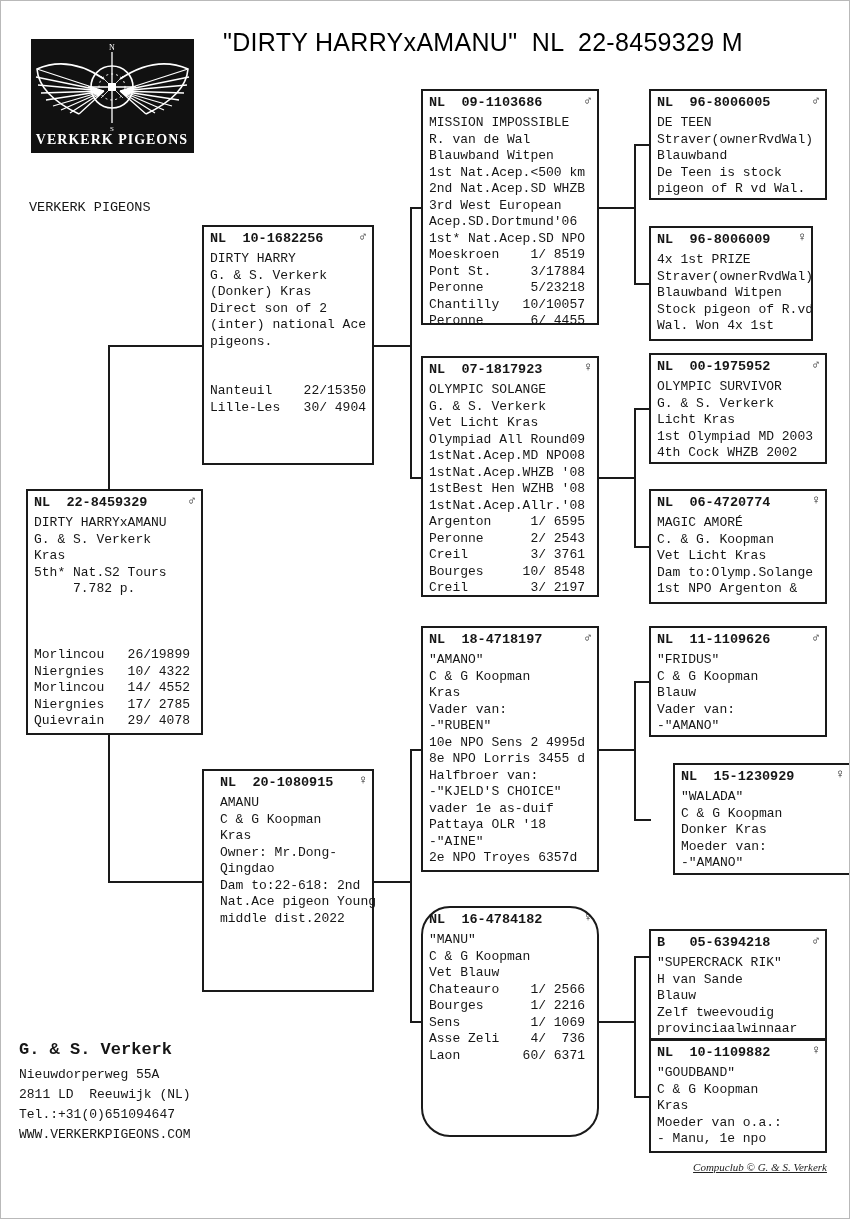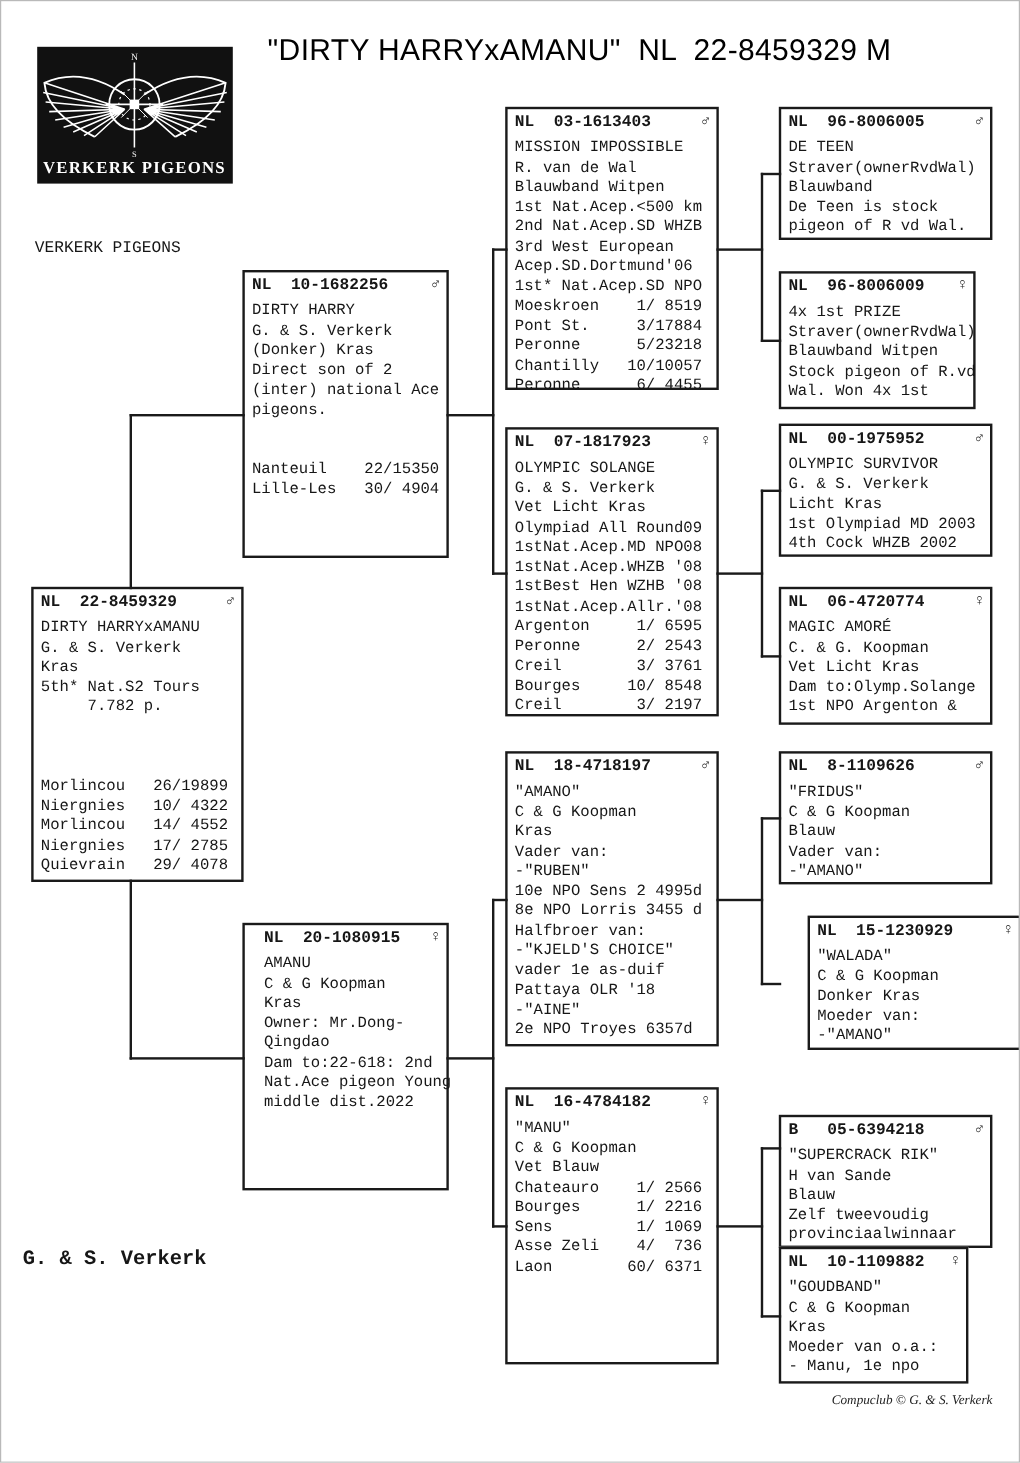--- a/index.html
+++ b/index.html
@@ -39,37 +39,37 @@
   .hline,.vline{position:absolute;background:#1a1a1a;}
   .hline{height:2px;}
   .vline{width:2px;}
   
   #box-subject   {left:25px; top:488px;width:177px;height:246px;}
   #box-dirty     {left:201px;top:224px;width:172px;height:240px;}
   #box-amanu     {left:201px;top:768px;width:172px;height:223px;padding-left:16px;}
   #box-mission   {left:420px;top:88px; width:178px;height:236px;}
   #box-solange   {left:420px;top:355px;width:178px;height:241px;}
   #box-amano     {left:420px;top:625px;width:178px;height:246px;}
-  #box-manu      {left:420px;top:905px;width:178px;height:231px;}
+  #box-manu      {left:420px;top:905px;width:178px;height:231px;border-radius:29px;}
   #box-deteen    {left:648px;top:88px; width:178px;height:111px;}
   #box-prize     {left:648px;top:225px;width:164px;height:115px;}
   #box-survivor  {left:648px;top:352px;width:178px;height:111px;}
   #box-magic     {left:648px;top:488px;width:178px;height:115px;}
   #box-fridus    {left:648px;top:625px;width:178px;height:111px;}
   #box-walada    {left:648px;top:762px;width:178px;height:112px;margin-left:24px;}
   #box-supercrack{left:648px;top:900px;width:178px;height:111px;margin-top:28px;}
-  #box-goudband  {left:648px;top:1038px;width:158px;height:114px;}
+  #box-goudband  {left:648px;top:1038px;width:178px;height:114px;}
   
   .footer{position:absolute;left:18px;top:1038px;}
   .footer-name{font-weight:bold;font-size:17px;line-height:22px;white-space:pre;}
   .footer-address{font-size:13px;line-height:20px;white-space:pre;margin-top:4px;}
   .credit{
     position:absolute;right:22px;top:1160px;
     font-family:"Liberation Serif","DejaVu Serif",serif;
-    font-style:italic;font-size:11px;color:#222;white-space:pre;
+    font-style:italic;font-size:11px;color:#222;white-space:pre;text-decoration:underline;
   }
 </style>
 </head>
 <body>
 
 <div class="page">
 
   <div class="logo">
     <svg viewBox="0 0 163 114">
       <g stroke="#fff" fill="none" stroke-width="1.3">
@@ -143,21 +143,21 @@
 Kras
 Owner: Mr.Dong-
 Qingdao
 Dam to:22-618: 2nd
 Nat.Ace pigeon Young
 middle dist.2022</div>
   </div>
 
   <div class="pbox" id="box-mission">
     <div class="phead">
-      <span>NL  03-1613403</span>
+      <span>NL  09-1103686</span>
       <span class="sex">♂</span>
     </div>
     <div class="pbody">MISSION IMPOSSIBLE
 R. van de Wal
 Blauwband Witpen
 1st Nat.Acep.&lt;500 km
 2nd Nat.Acep.SD WHZB
 3rd West European
 Acep.SD.Dortmund'06
 1st* Nat.Acep.SD NPO
@@ -266,21 +266,21 @@
     </div>
     <div class="pbody">MAGIC AMORÉ
 C. &amp; G. Koopman
 Vet Licht Kras
 Dam to:Olymp.Solange
 1st NPO Argenton &amp;</div>
   </div>
 
   <div class="pbox" id="box-fridus">
     <div class="phead">
-      <span>NL  8-1109626</span>
+      <span>NL  11-1109626</span>
       <span class="sex">♂</span>
     </div>
     <div class="pbody">"FRIDUS"
 C &amp; G Koopman
 Blauw
 Vader van:
 -"AMANO"</div>
   </div>
 
   <div class="pbox" id="box-walada">
@@ -349,17 +349,21 @@
   <div class="hline" style="left:633px;top:680px;width:17px;"></div>
   <div class="hline" style="left:633px;top:818px;width:17px;"></div>
 
   <div class="hline" style="left:596px;top:1020px;width:39px;"></div>
   <div class="vline" style="left:633px;top:955px;height:142px;"></div>
   <div class="hline" style="left:633px;top:955px;width:17px;"></div>
   <div class="hline" style="left:633px;top:1095px;width:17px;"></div>
 
   <div class="footer">
     <div class="footer-name">G. &amp; S. Verkerk</div>
+    <div class="footer-address">Nieuwdorperweg 55A
+2811 LD  Reeuwijk (NL)
+Tel.:+31(0)651094647
+WWW.VERKERKPIGEONS.COM</div>
   </div>
 
   <div class="credit">Compuclub © G. &amp; S. Verkerk</div>
 
 </div>
 
 </body></html>

